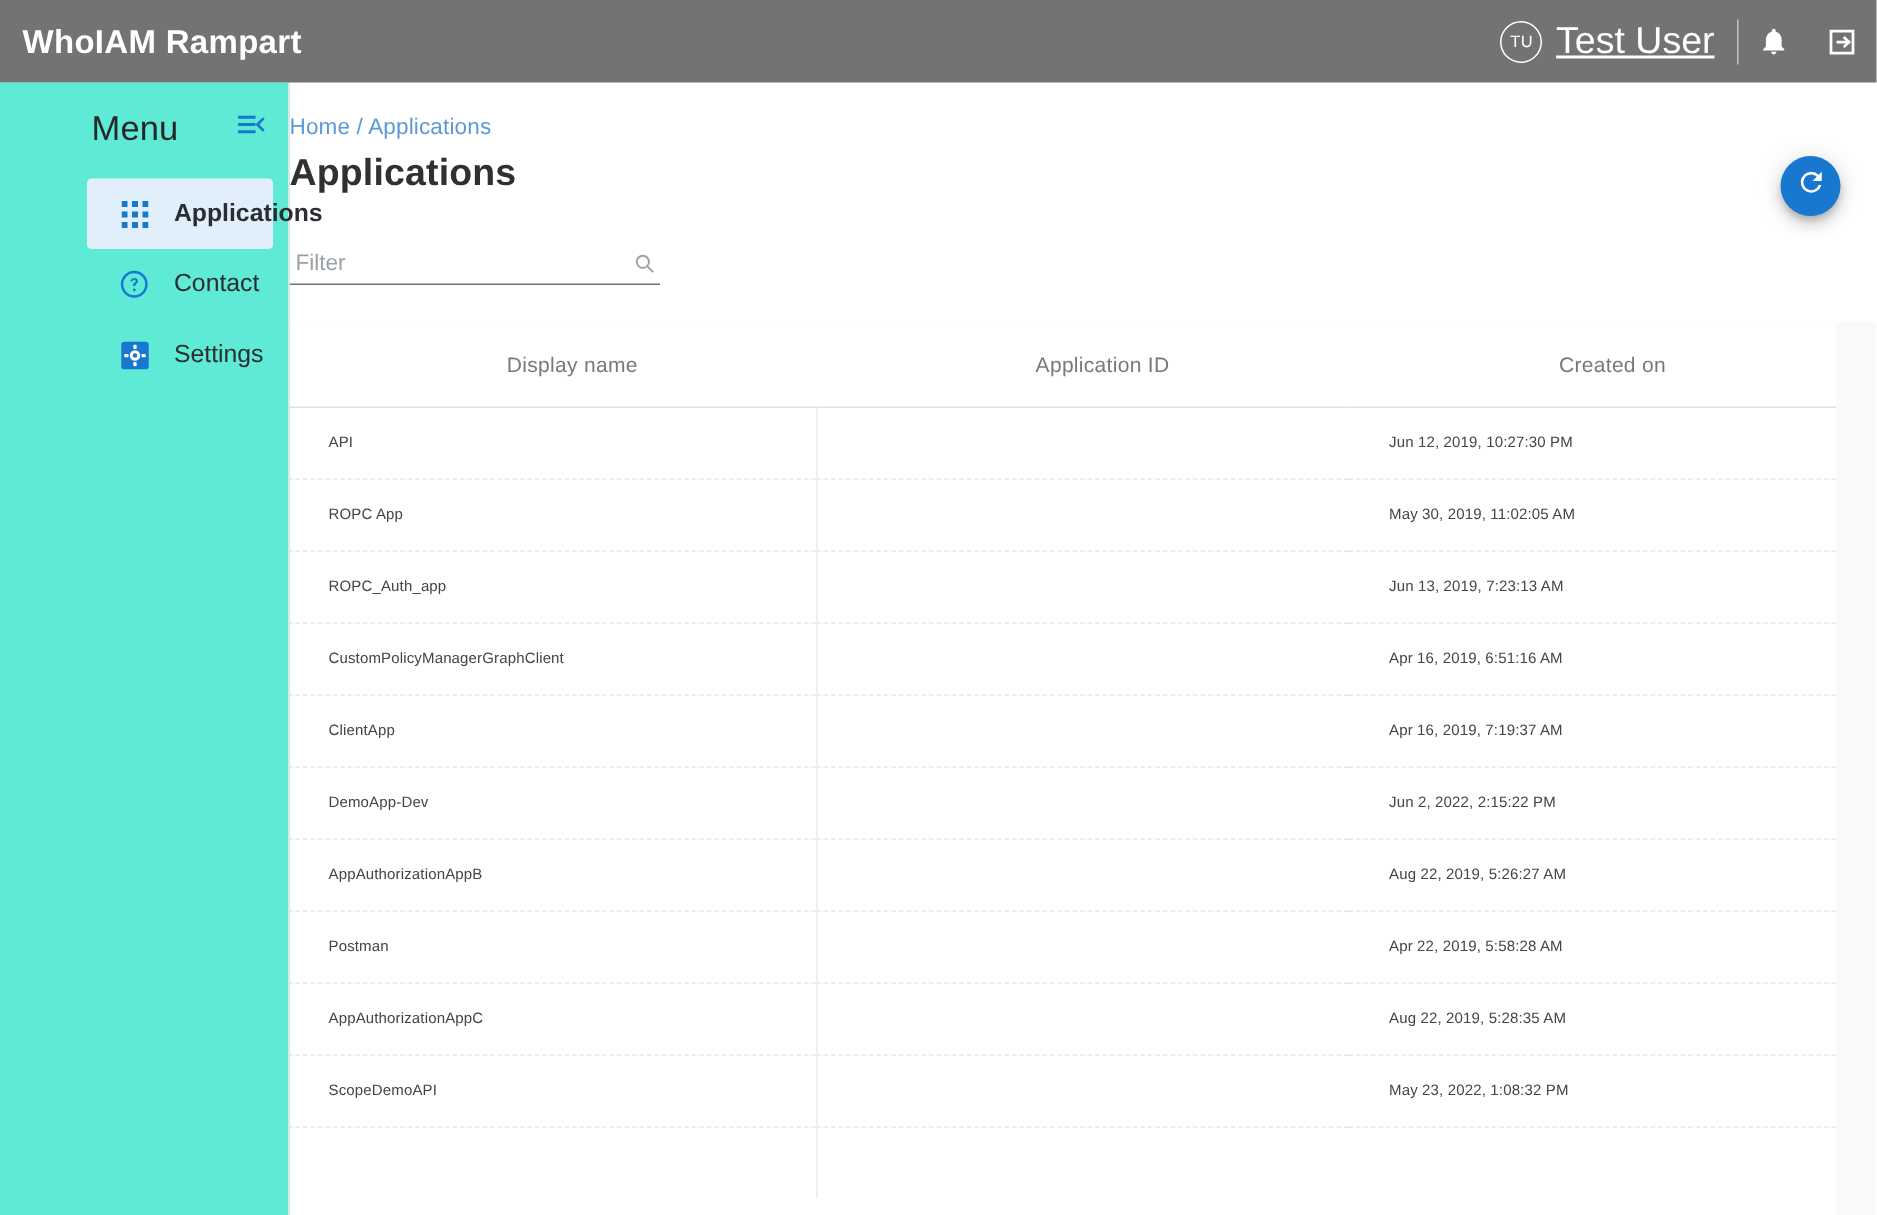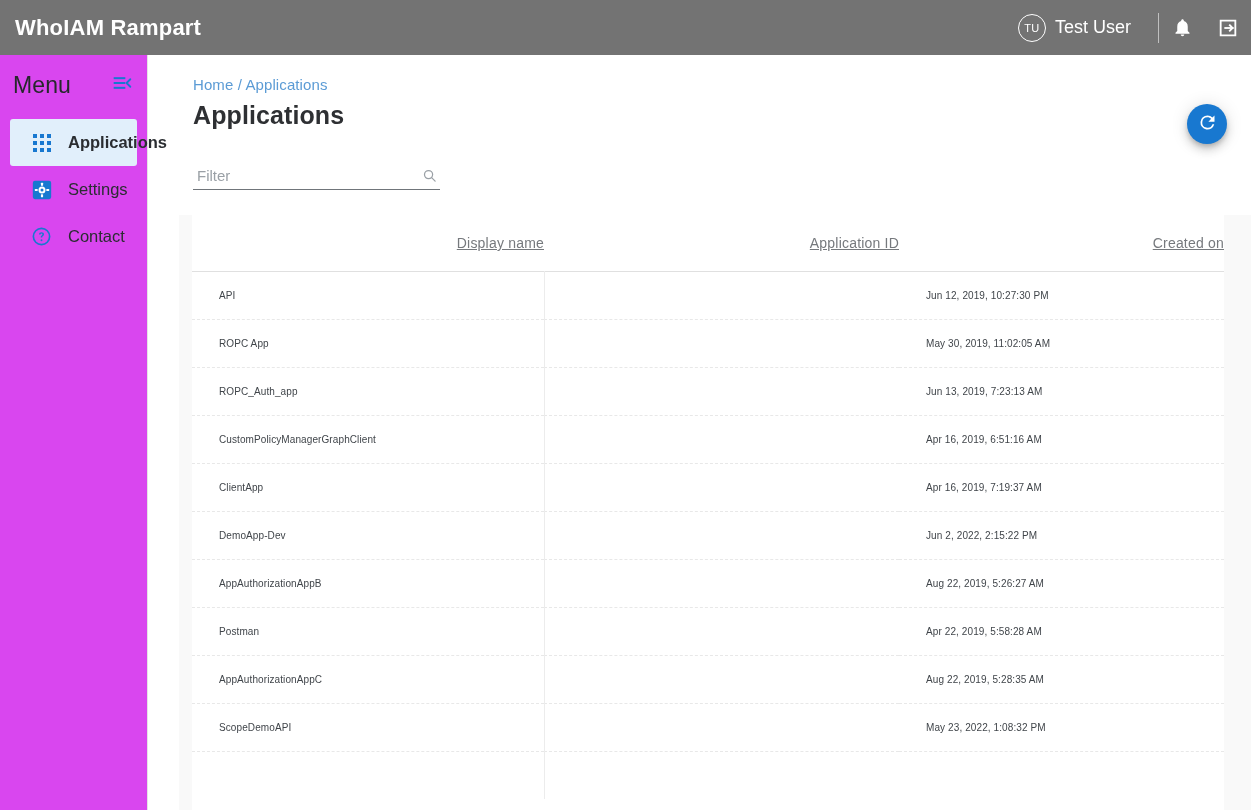--- a/index.html
+++ b/index.html
@@ -31,64 +31,66 @@
     letter-spacing: 0.2px;
     margin-left: 15px;
     white-space: nowrap;
   }
   .appbar-spacer { flex: 1 1 auto; }
 
   .user-block {
     display: flex;
     align-items: center;
     gap: 9px;
-    padding-right: 26px;
+    padding-right: 14px;
     margin-right: 1px;
     height: 34px;
   }
   .avatar {
     width: 28px; height: 28px;
     border-radius: 50%;
     border: 1.4px solid #ffffff;
     color: #ffffff;
     font-size: 11px;
     letter-spacing: .3px;
     display: flex;
     align-items: center;
     justify-content: center;
   }
   .user-name {
     color: #ffffff;
-    font-size: 18px;
+    font-size: 25px;
     white-space: nowrap;
+    text-decoration: underline;
   }
   .appbar-divider {
     width: 1px;
     height: 30px;
     background: rgba(255,255,255,.55);
   }
   .icon-btn {
     width: 46px;
     height: 46px;
     display: flex;
     align-items: center;
     justify-content: center;
     cursor: pointer;
   }
   .icon-btn svg { display: block; }
 
   
   .sidebar {
     position: absolute;
     top: 55px; left: 0;
-    width: 148px;
+    width: 193px;
     height: 755px;
-    background: #d946ef;
+    background: #5eead4;
     border-right: 1px solid #e4e4e4;
     z-index: 20;
+    padding-left: 48px;
   }
   .menu-head {
     height: 48px;
     display: flex;
     align-items: center;
     justify-content: space-between;
     padding: 0 14px 0 13px;
     margin-top: 6px;
   }
   .menu-head-title {
@@ -211,29 +213,28 @@
     width: 1032px;
     min-height: 595px;
     background: #ffffff;
   }
   table.apps {
     width: 100%;
     border-collapse: collapse;
     table-layout: fixed;
   }
   table.apps th {
-    text-align: right;
+    text-align: center;
     font-weight: normal;
     font-size: 14px;
     color: #76797d;
     height: 56px;
     padding: 0 0 0 27px;
     border-bottom: 1px solid #e0e0e0;
     letter-spacing: .2px;
-    text-decoration: underline;
   }
   table.apps td {
     font-size: 10px;
     color: #40454a;
     height: 48px;
     padding: 0 0 0 27px;
     border-bottom: 1px dashed #e8e8e8;
     letter-spacing: .1px;
     white-space: nowrap;
     overflow: hidden;
@@ -319,45 +320,45 @@
               <rect x="14" y="14" width="4" height="4"></rect>
           </g>
         </svg>
       </span>
       <span>Applications</span>
     </div>
 
 
     <div class="nav-item">
       <span class="nav-icon">
+        <svg width="21" height="21" viewBox="0 0 24 24" aria-hidden="true">
+          <circle cx="12" cy="12" r="9.3" fill="none" stroke="#1878d0" stroke-width="1.9"></circle>
+          <path d="M12 7.2c-1.6 0-2.8 1-2.9 2.5h1.8c.05-.7.5-1.1 1.1-1.1.62 0 1.05.4 1.05.95 0 .5-.23.8-.92 1.35-.78.62-1.08 1.15-1.05 2.05v.3h1.78v-.26c0-.6.2-.9.9-1.45.8-.64 1.15-1.2 1.15-2.05 0-1.4-1.2-2.34-2.89-2.34z" fill="#1878d0"></path>
+          <circle cx="12" cy="16.3" r="1.05" fill="#1878d0"></circle>
+        </svg>
+      </span>
+      <span>Contact</span>
+    </div>
+
+    <div class="nav-item">
+      <span class="nav-icon">
         <svg width="20" height="20" viewBox="0 0 24 24" aria-hidden="true">
           <rect x="1" y="1" width="22" height="22" rx="2.5" fill="#1878d0"></rect>
           <path d="M12 7.8a4.2 4.2 0 1 0 0 8.4 4.2 4.2 0 0 0 0-8.4zm0 6a1.8 1.8 0 1 1 0-3.6 1.8 1.8 0 0 1 0 3.6z" fill="#ffffff"></path>
           <g fill="#ffffff">
             <rect x="10.7" y="3.4" width="2.6" height="3.4" rx="0.6"></rect>
             <rect x="10.7" y="17.2" width="2.6" height="3.4" rx="0.6"></rect>
             <rect x="3.4" y="10.7" width="3.4" height="2.6" rx="0.6"></rect>
             <rect x="17.2" y="10.7" width="3.4" height="2.6" rx="0.6"></rect>
           </g>
         </svg>
       </span>
       <span>Settings</span>
     </div>
 
-    <div class="nav-item">
-      <span class="nav-icon">
-        <svg width="21" height="21" viewBox="0 0 24 24" aria-hidden="true">
-          <circle cx="12" cy="12" r="9.3" fill="none" stroke="#1878d0" stroke-width="1.9"></circle>
-          <path d="M12 7.2c-1.6 0-2.8 1-2.9 2.5h1.8c.05-.7.5-1.1 1.1-1.1.62 0 1.05.4 1.05.95 0 .5-.23.8-.92 1.35-.78.62-1.08 1.15-1.05 2.05v.3h1.78v-.26c0-.6.2-.9.9-1.45.8-.64 1.15-1.2 1.15-2.05 0-1.4-1.2-2.34-2.89-2.34z" fill="#1878d0"></path>
-          <circle cx="12" cy="16.3" r="1.05" fill="#1878d0"></circle>
-        </svg>
-      </span>
-      <span>Contact</span>
-    </div>
-
   </div>
 </nav>
 
 <main class="content">
 
   <div class="breadcrumb">
     <a>Home</a>
     <span class="sep">/</span>
     <a>Applications</a>
   </div>

